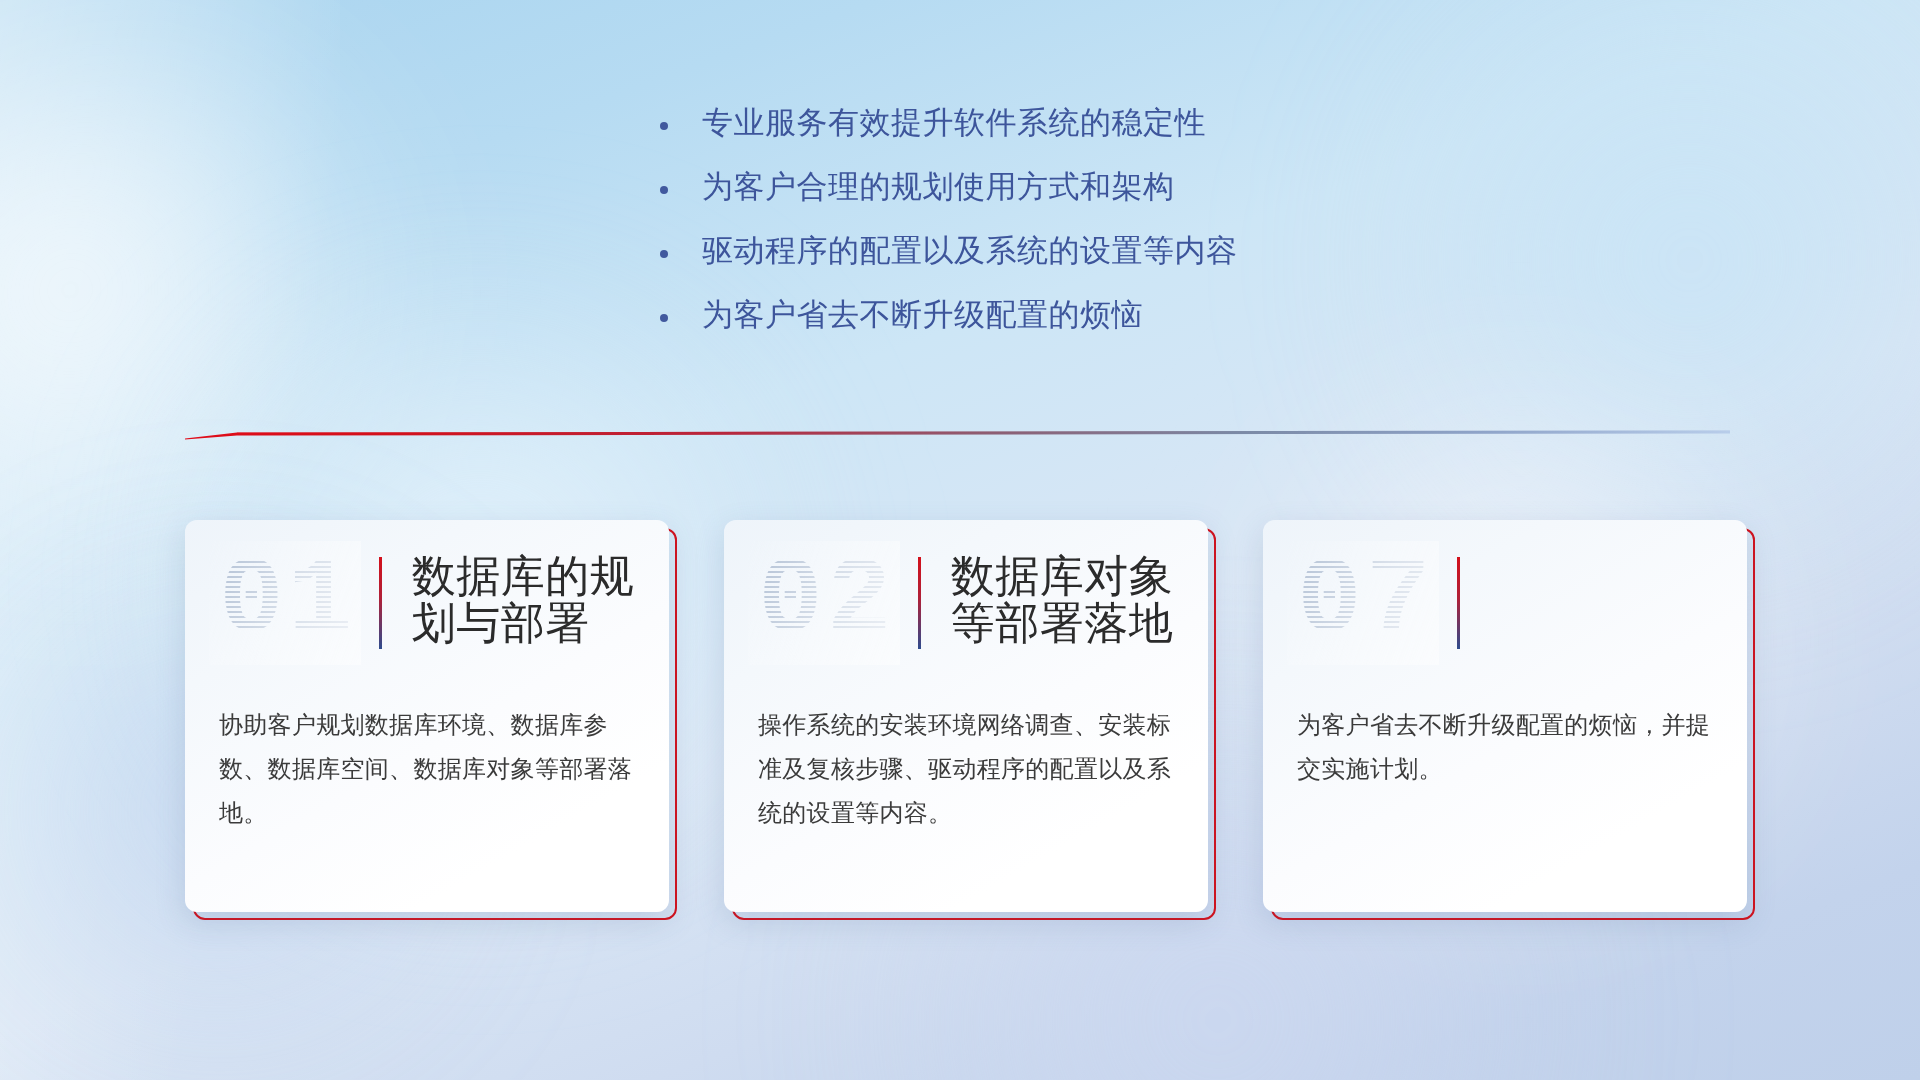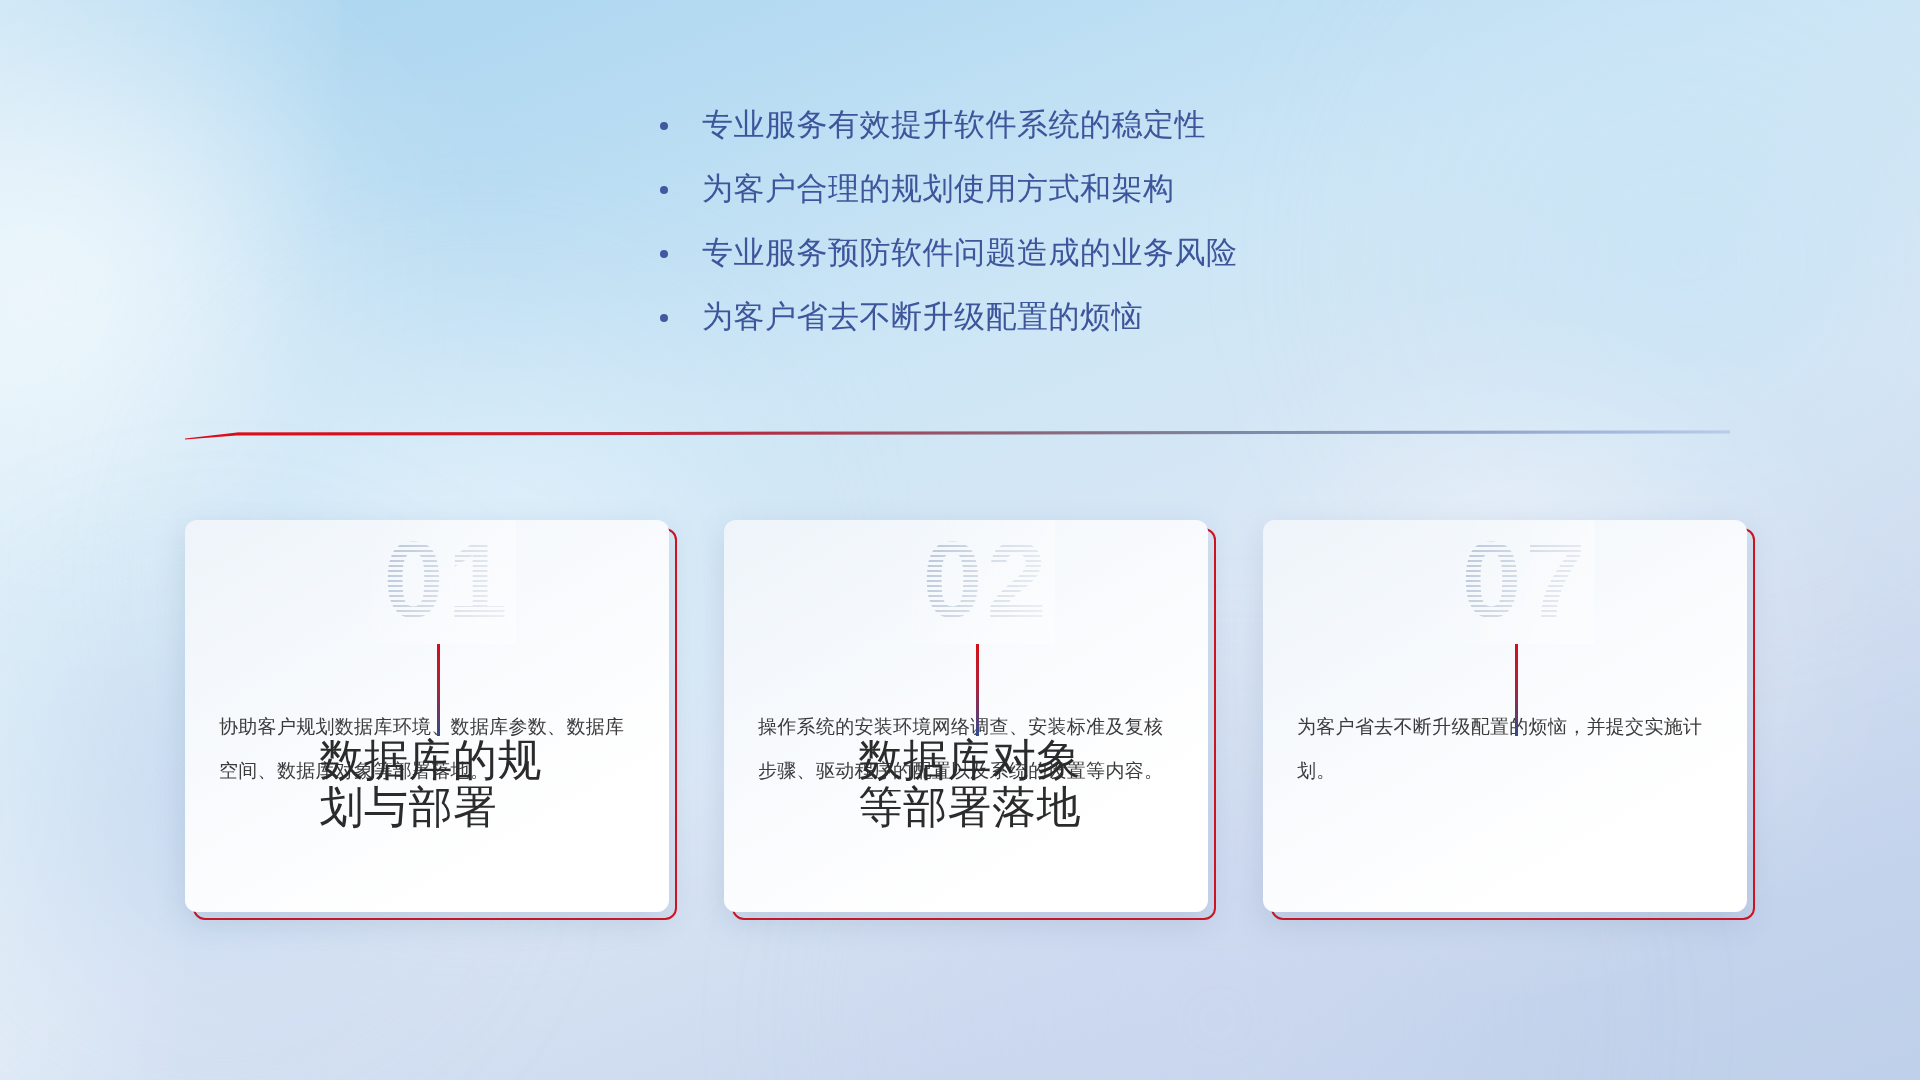--- a/index.html
+++ b/index.html
@@ -11,20 +11,21 @@
   body {
     font-family: "Liberation Sans", "DejaVu Sans", sans-serif;
   }
 
   .slide {
     position: relative;
     width: 1920px;
     height: 1080px;
     overflow: hidden;
     background: linear-gradient(160deg, #a8d4ef 0%, #b6dbf2 18%, #cde6f6 38%, #d9e6f5 58%, #cfdcf0 74%, #c3d3ec 88%, #bfd0ea 100%);
+    font-family: Liberation Mono, monospace;
   }
 
   
   .bg-layer {
     position: absolute;
     inset: 0;
     pointer-events: none;
   }
   .blob {
     position: absolute;
@@ -150,23 +151,22 @@
     background: linear-gradient(150deg, #eef4fa 0%, #f4f8fc 25%, #fbfcfe 55%, #ffffff 78%, #ffffff 100%);
     box-shadow: 0 10px 30px rgba(78,104,150,0.18);
     overflow: hidden;
     box-sizing: border-box;
   }
   .card-head {
     position: relative;
     height: 165px;
     display: flex;
     align-items: center;
-    padding-left: 35px;
+    padding-left: 24px;
     box-sizing: border-box;
-    flex-direction: column;
   }
   
   .ghost-number {
     position: relative;
     font-size: 108px;
     font-weight: 700;
     line-height: 1;
     letter-spacing: 4px;
     color: #9fb3cc;
     opacity: 0.55;
@@ -200,21 +200,21 @@
     line-height: 47px;
     color: #2b2b2b;
     font-weight: 400;
     letter-spacing: 0.5px;
     max-width: 250px;
   }
   .card-body {
     padding: 20px 34px 0 34px;
   }
   .card-desc {
-    font-size: 19px;
+    font-size: 24px;
     line-height: 44px;
     color: #3b3b3b;
     letter-spacing: 0.3px;
     font-weight: 400;
   }
 </style>
 </head>
 <body>
 
 <div class="slide">
@@ -233,21 +233,21 @@
     <div class="bullet-row">
       <span class="bullet-dot"></span>
       <span class="bullet-text">专业服务有效提升软件系统的稳定性</span>
     </div>
     <div class="bullet-row">
       <span class="bullet-dot"></span>
       <span class="bullet-text">为客户合理的规划使用方式和架构</span>
     </div>
     <div class="bullet-row">
       <span class="bullet-dot"></span>
-      <span class="bullet-text">专业服务预防软件问题造成的业务风险</span>
+      <span class="bullet-text">驱动程序的配置以及系统的设置等内容</span>
     </div>
     <div class="bullet-row">
       <span class="bullet-dot"></span>
       <span class="bullet-text">为客户省去不断升级配置的烦恼</span>
     </div>
   </div>
 
   <div class="divider-wrap">
     <svg class="divider" viewBox="0 0 1545 16" preserveAspectRatio="none">
       <defs>

